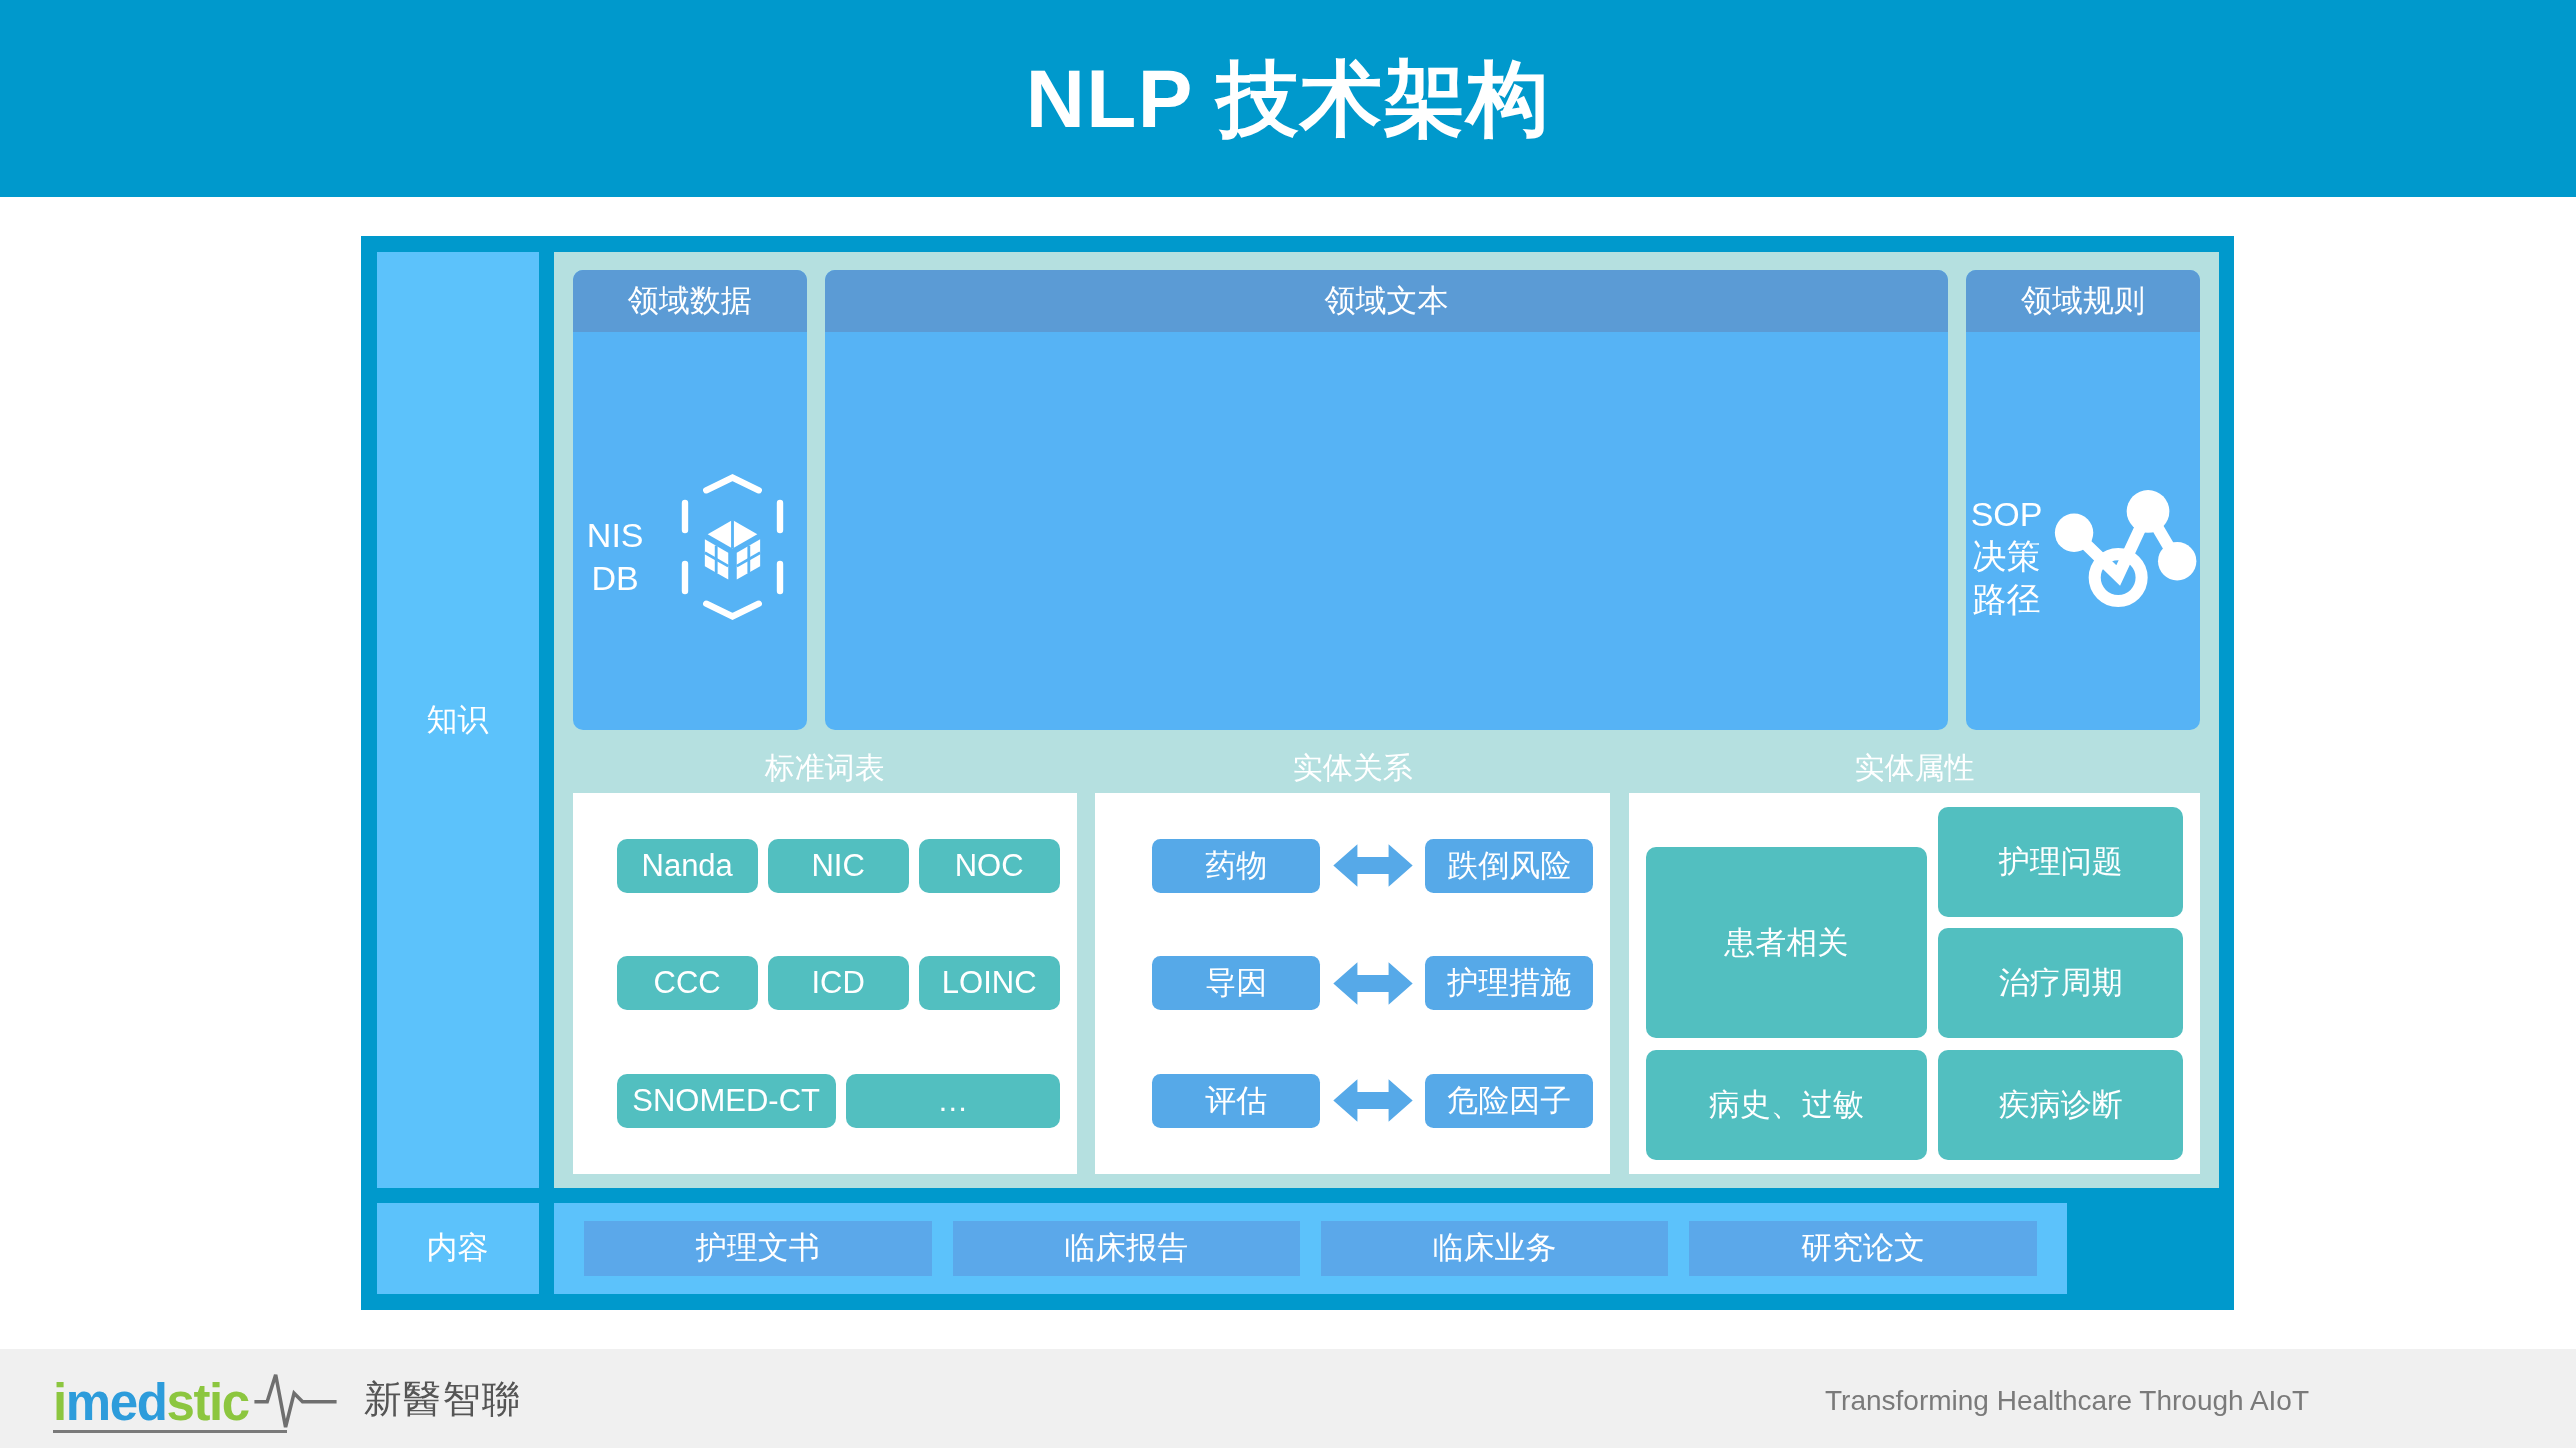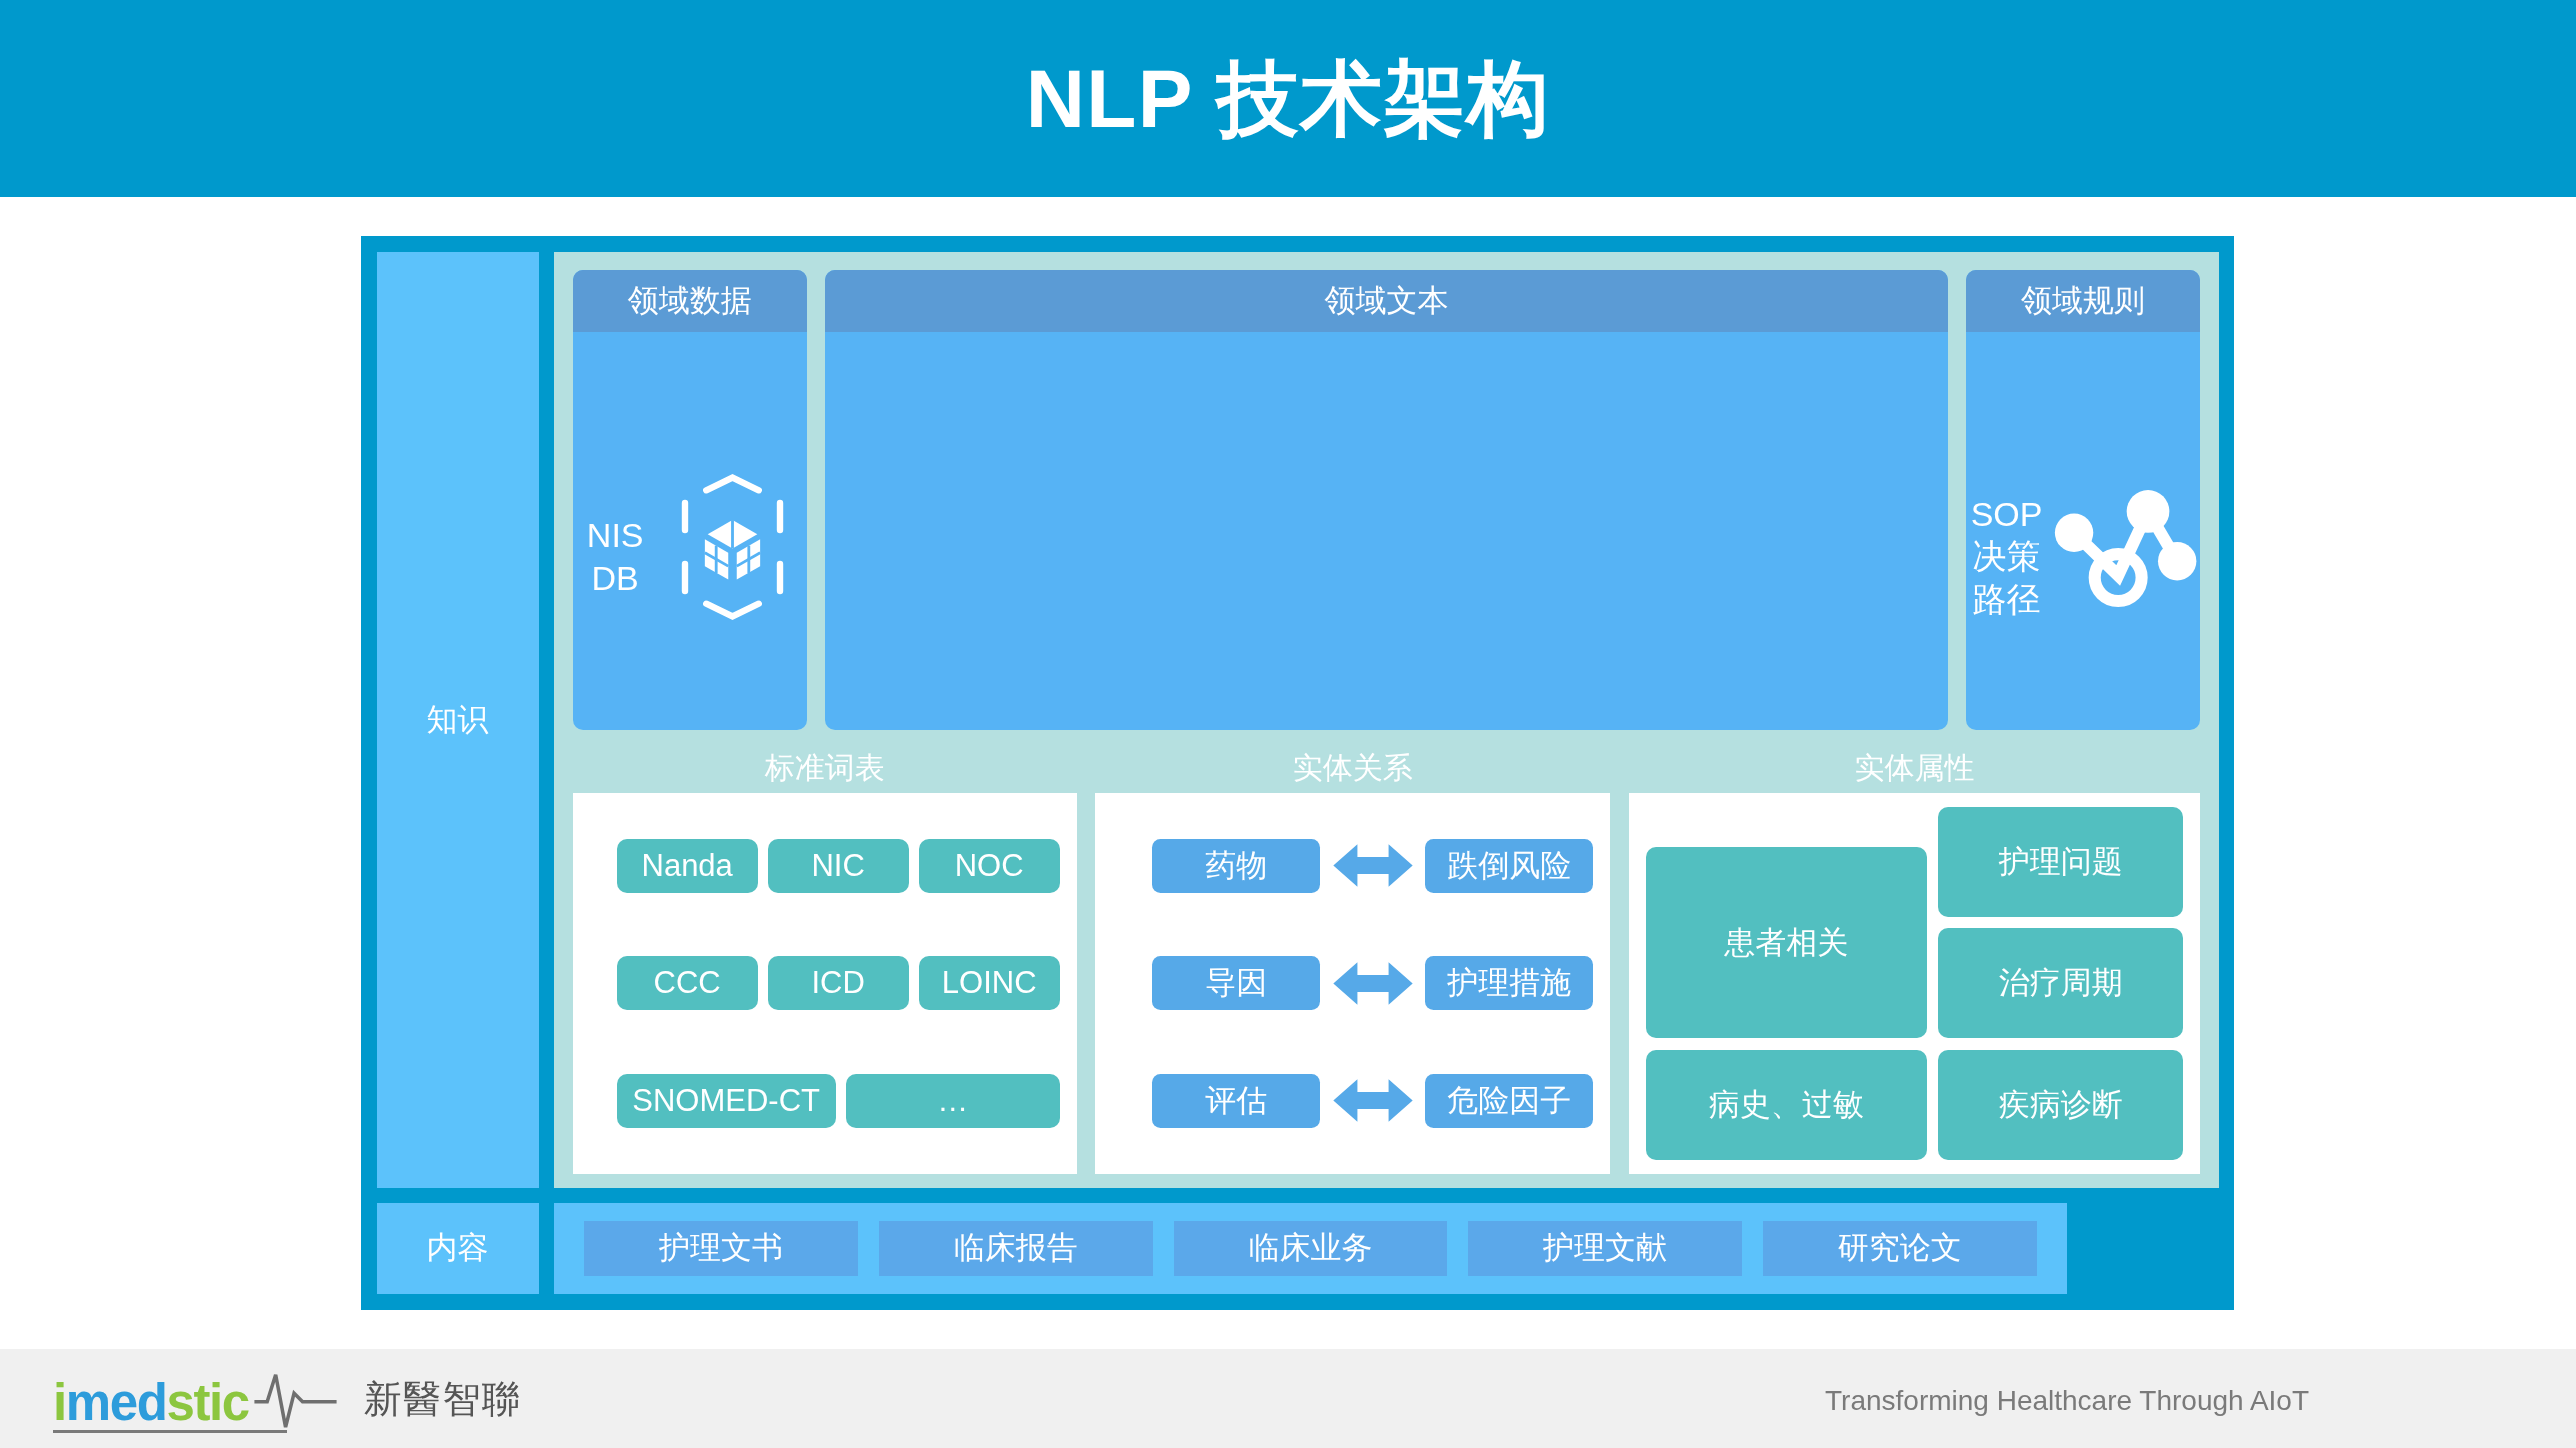--- a/index.html
+++ b/index.html
@@ -420,21 +420,20 @@
         </div>
       </div>
     </div>
 
     <div class="row-content">
       <div class="side-label">内容</div>
       <div class="content-body" id="content-body">
           <div class="content-chip">护理文书</div>
           <div class="content-chip">临床报告</div>
           <div class="content-chip">临床业务</div>
-          <div class="content-chip">护理文献</div>
           <div class="content-chip">研究论文</div>
         </div>
     </div>
 
   </div>
 </div>
 
 <div class="footer">
   <div class="logo">
     <div class="logo-word">

